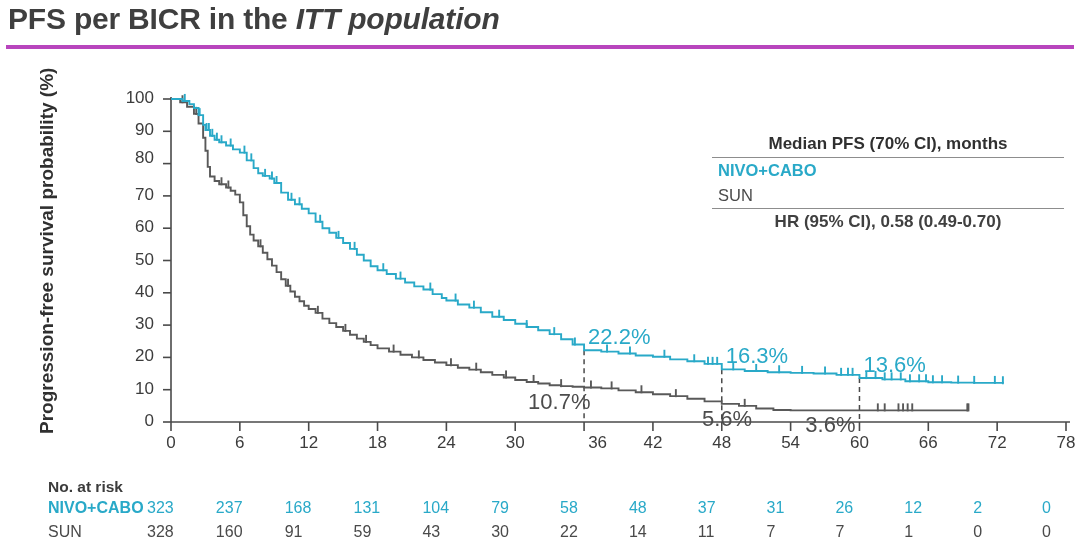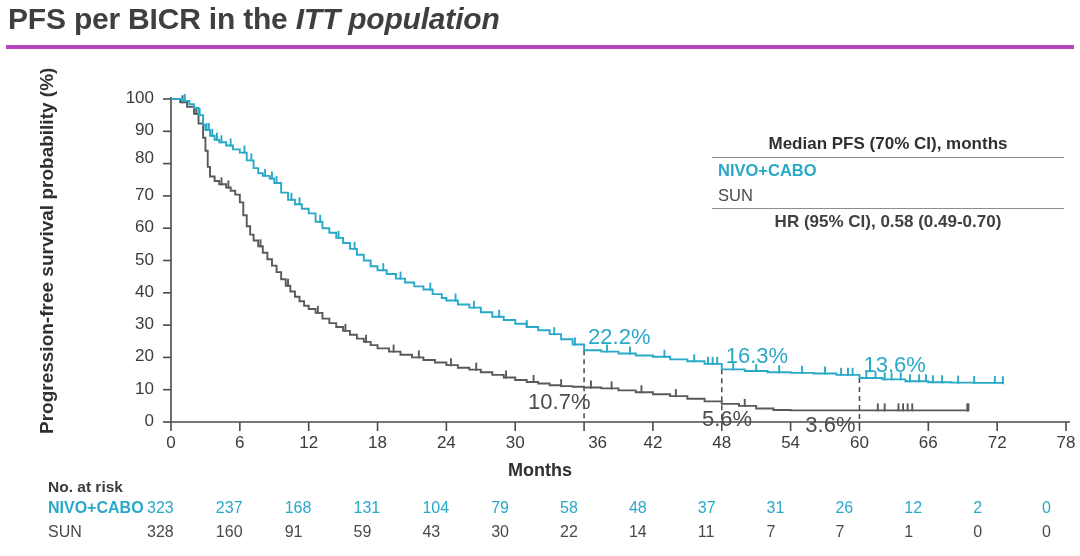--- a/index.html
+++ b/index.html
@@ -206,21 +206,20 @@
 <div id="title-block">
   <div id="page-title">
     <span>PFS per BICR in the </span><span class="ital">ITT population</span>
   </div>
   <div id="title-rule"></div>
 </div>
 
 <div id="chart-area">
 
   <div id="y-axis-title">Progression-free survival probability (%)</div>
-  <div id="x-axis-title">Months</div>
 
   <svg id="plot-svg" width="1080" height="420">
 
     <line id="y-axis-line" x1="171" y1="45" x2="171" y2="370" stroke="#4a4a4a" stroke-width="1.6"></line>
     <line id="x-axis-line" x1="171" y1="370" x2="1070" y2="370" stroke="#4a4a4a" stroke-width="1.6"></line>
     <g id="y-ticks">
         <line x1="163" y1="370" x2="171" y2="370" stroke="#4a4a4a" stroke-width="1.6"></line>
         <line x1="163" y1="337.7" x2="171" y2="337.7" stroke="#4a4a4a" stroke-width="1.6"></line>
         <line x1="163" y1="305.4" x2="171" y2="305.4" stroke="#4a4a4a" stroke-width="1.6"></line>
         <line x1="163" y1="273.1" x2="171" y2="273.1" stroke="#4a4a4a" stroke-width="1.6"></line>

